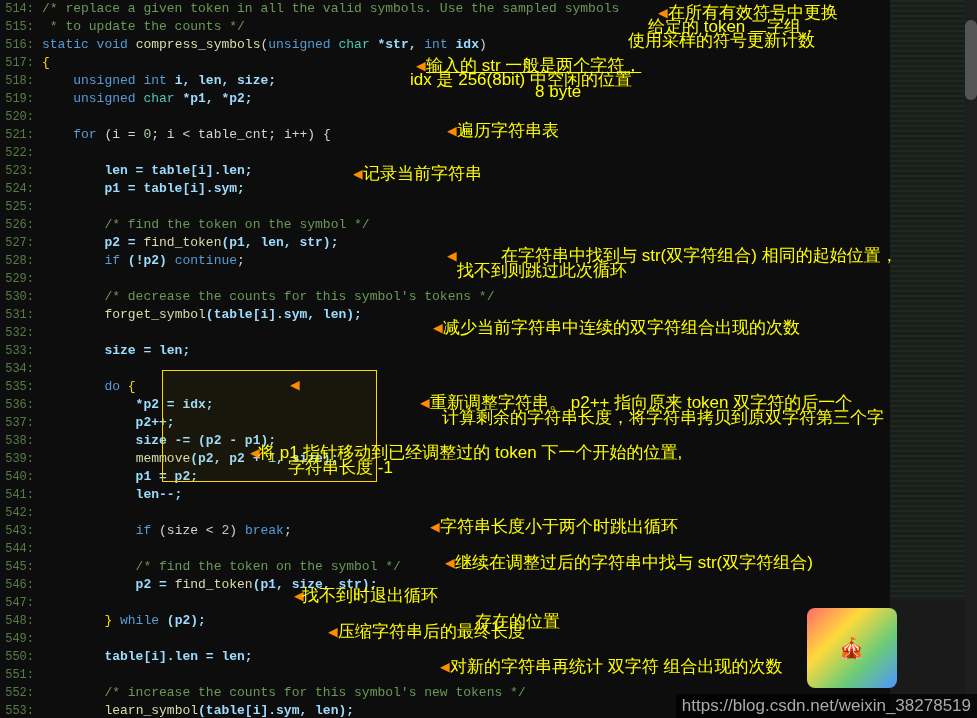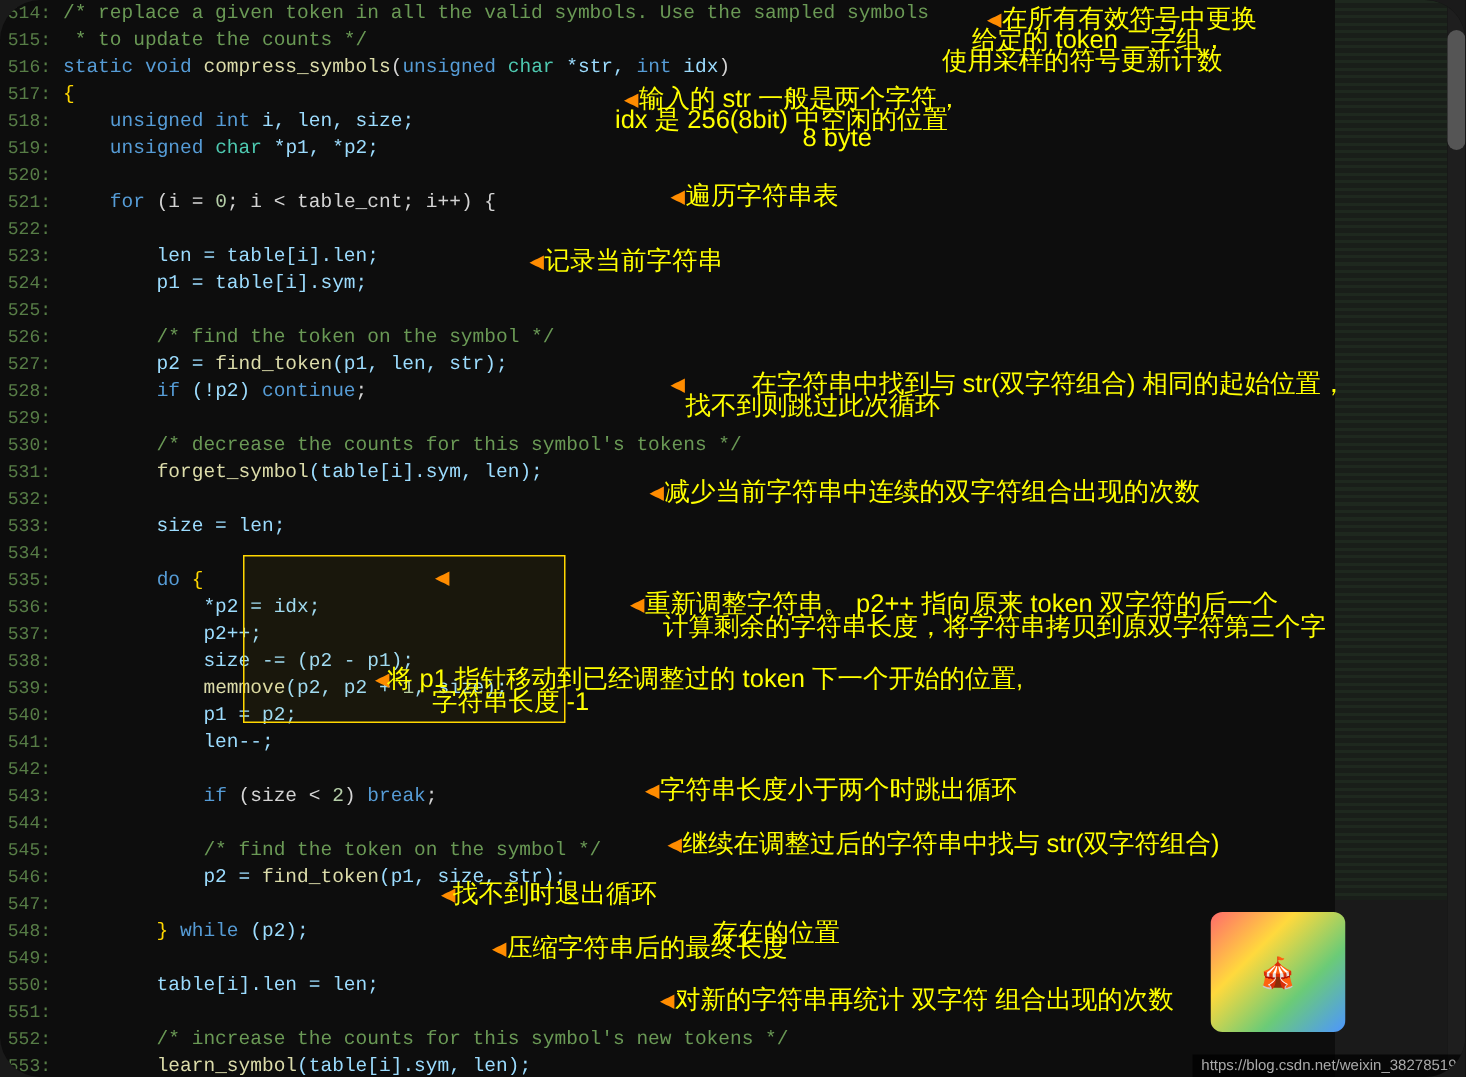--- a/index.html
+++ b/index.html
@@ -12,21 +12,20 @@
       height: 718px;
       overflow: hidden;
       position: relative;
     }
     .code-container {
       background: #0d0d0d;
       width: 100%;
       height: 100%;
       position: relative;
       overflow: hidden;
-      border-radius: 27px;
     }
     .code-area {
       position: absolute;
       left: 0;
       top: 0;
       width: 890px;
       height: 100%;
       padding: 0;
     }
     .line {
@@ -48,21 +47,21 @@
     .line-content {
       flex: 1;
       white-space: pre;
       color: #d4d4d4;
     }
     .kw { color: #569cd6; }
     .fn { color: #dcdcaa; }
     .num { color: #b5cea8; }
     .cmt { color: #6a9955; }
     .type { color: #4ec9b0; }
-    .var { color: #9cdcfe; }
+    .var { color: #9cdcfe; font-weight: bold; }
     .op { color: #d4d4d4; }
     .bracket { color: #ffd700; }
     .annotation {
       position: absolute;
       color: #ffff00;
       font-family: 'Microsoft YaHei', 'SimHei', sans-serif;
       font-size: 17px;
       white-space: nowrap;
       pointer-events: none;
       z-index: 10;
@@ -115,21 +114,21 @@
       line-height: 3px;
       color: #888;
       overflow: hidden;
     }
     .url-bar {
       position: absolute;
       bottom: 0;
       right: 0;
       background: rgba(0,0,0,0.7);
       color: #aaa;
-      font-size: 10px;
+      font-size: 17px;
       padding: 2px 6px;
       font-family: Arial, sans-serif;
       z-index: 20;
     }
     .sticker {
       position: absolute;
       right: 80px;
       bottom: 30px;
       width: 90px;
       height: 80px;
@@ -316,21 +315,21 @@
         <span class="line-content">        <span class="fn">learn_symbol</span><span class="var">(table[i].sym, len);</span></span>
       </div>
     </div>
 
   <div class="arrow" style="left:658px; top:3px;">◀</div>
   <div class="annotation" style="left:668px; top:1px;">在所有有效符号中更换</div>
   <div class="annotation" style="left:648px; top:15px;">给定的 token 二字组，</div>
   <div class="annotation" style="left:628px; top:29px;">使用采样的符号更新计数</div>
 
   <div class="arrow" style="left:416px; top:56px;">◀</div>
-  <div class="annotation" style="left:426px; top:54px;">输入的 str 一般是两个字符，</div>
+  <div class="annotation" style="left:426px; top:54px;text-decoration:underline;">输入的 str 一般是两个字符，</div>
   <div class="annotation" style="left:410px; top:68px;">idx 是 256(8bit) 中空闲的位置</div>
   <div class="annotation" style="left:535px; top:82px; color:#ffff00;">8 byte</div>
 
   <div class="arrow" style="left:447px; top:121px;">◀</div>
   <div class="annotation" style="left:457px; top:119px;">遍历字符串表</div>
 
   <div class="arrow" style="left:353px; top:164px;">◀</div>
   <div class="annotation" style="left:363px; top:162px;">记录当前字符串</div>
 
   <div class="arrow" style="left:447px; top:246px;">◀</div>

